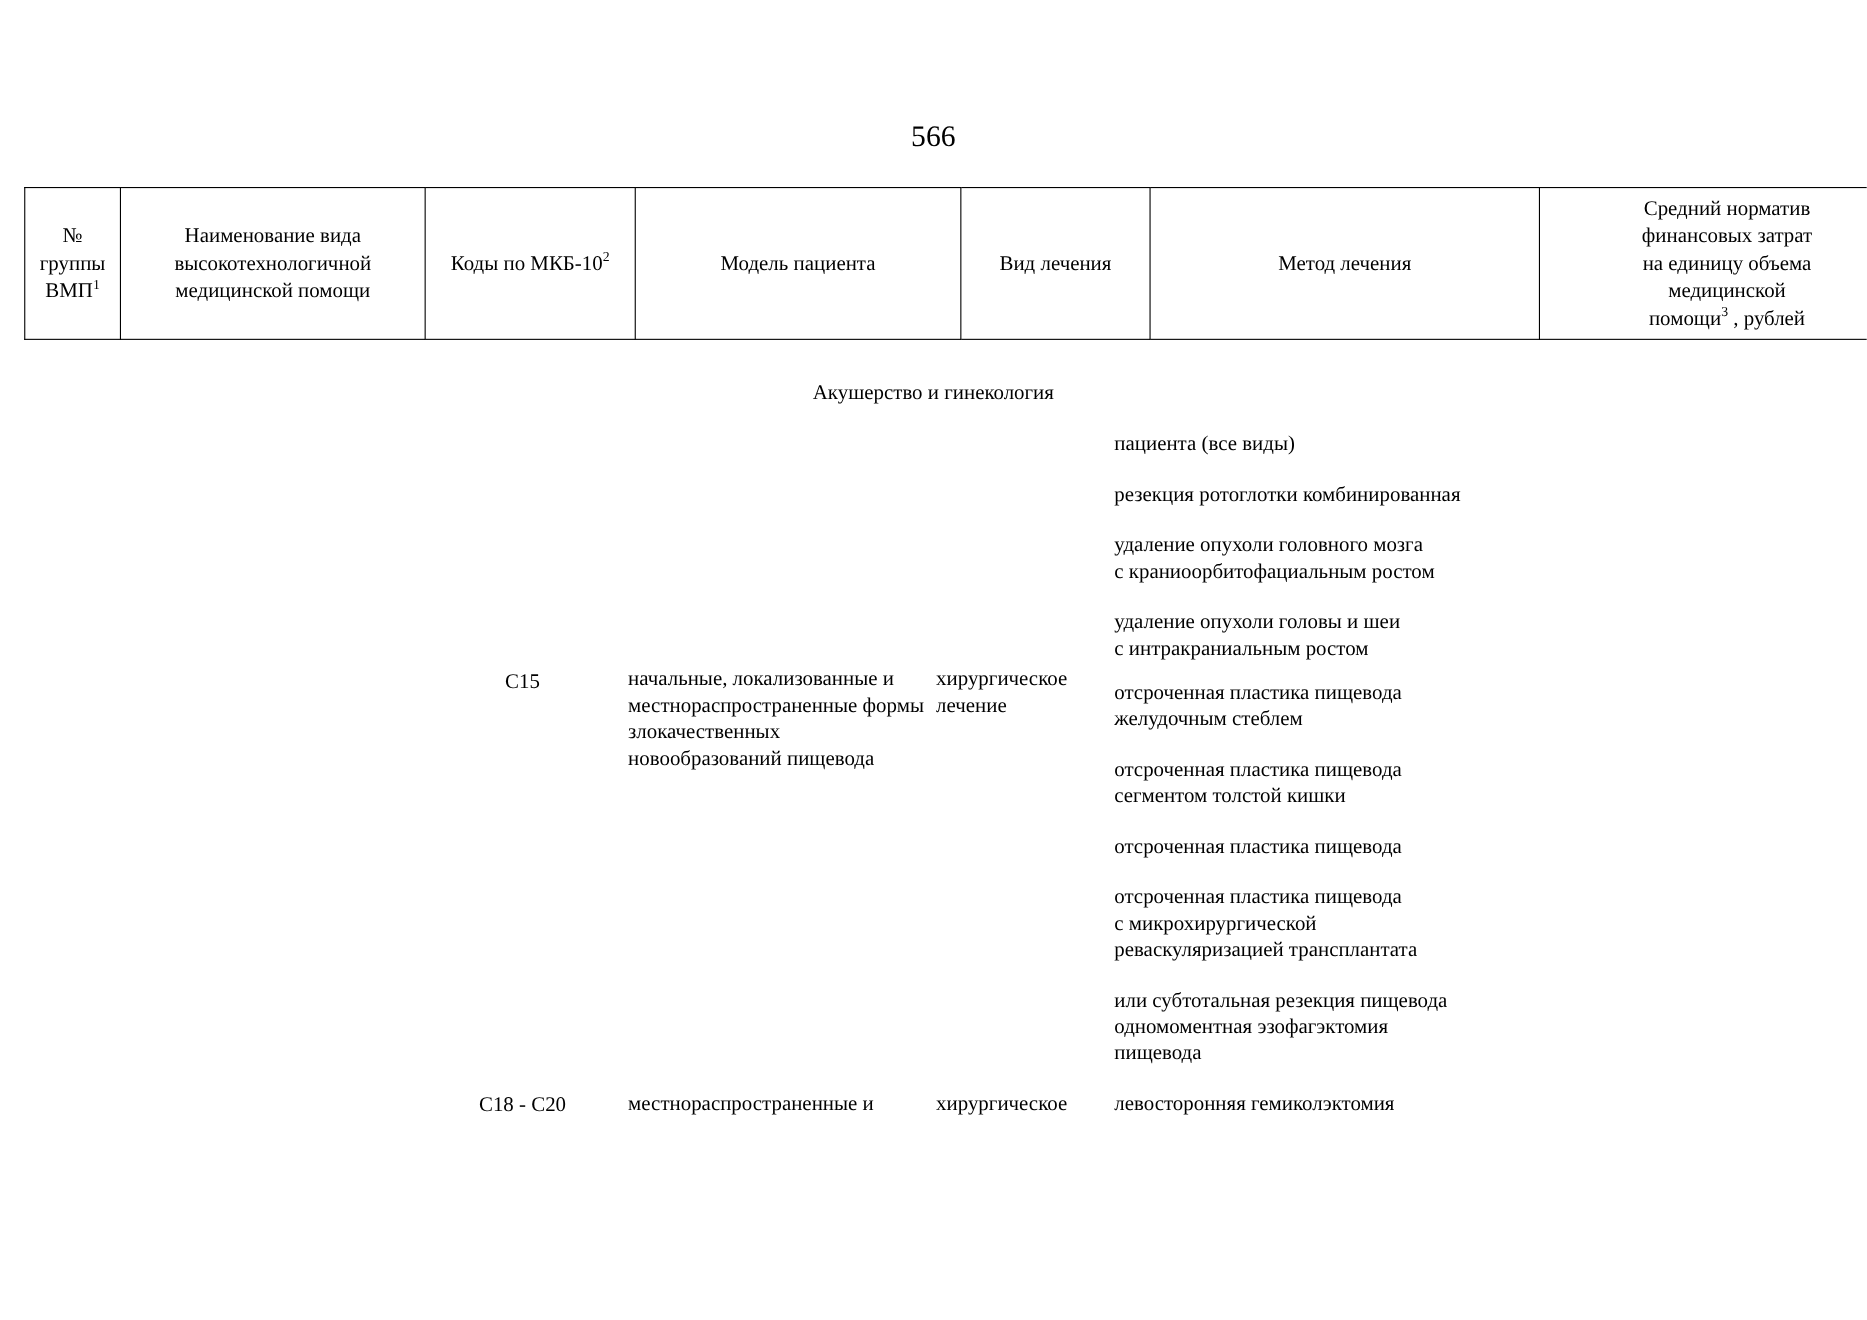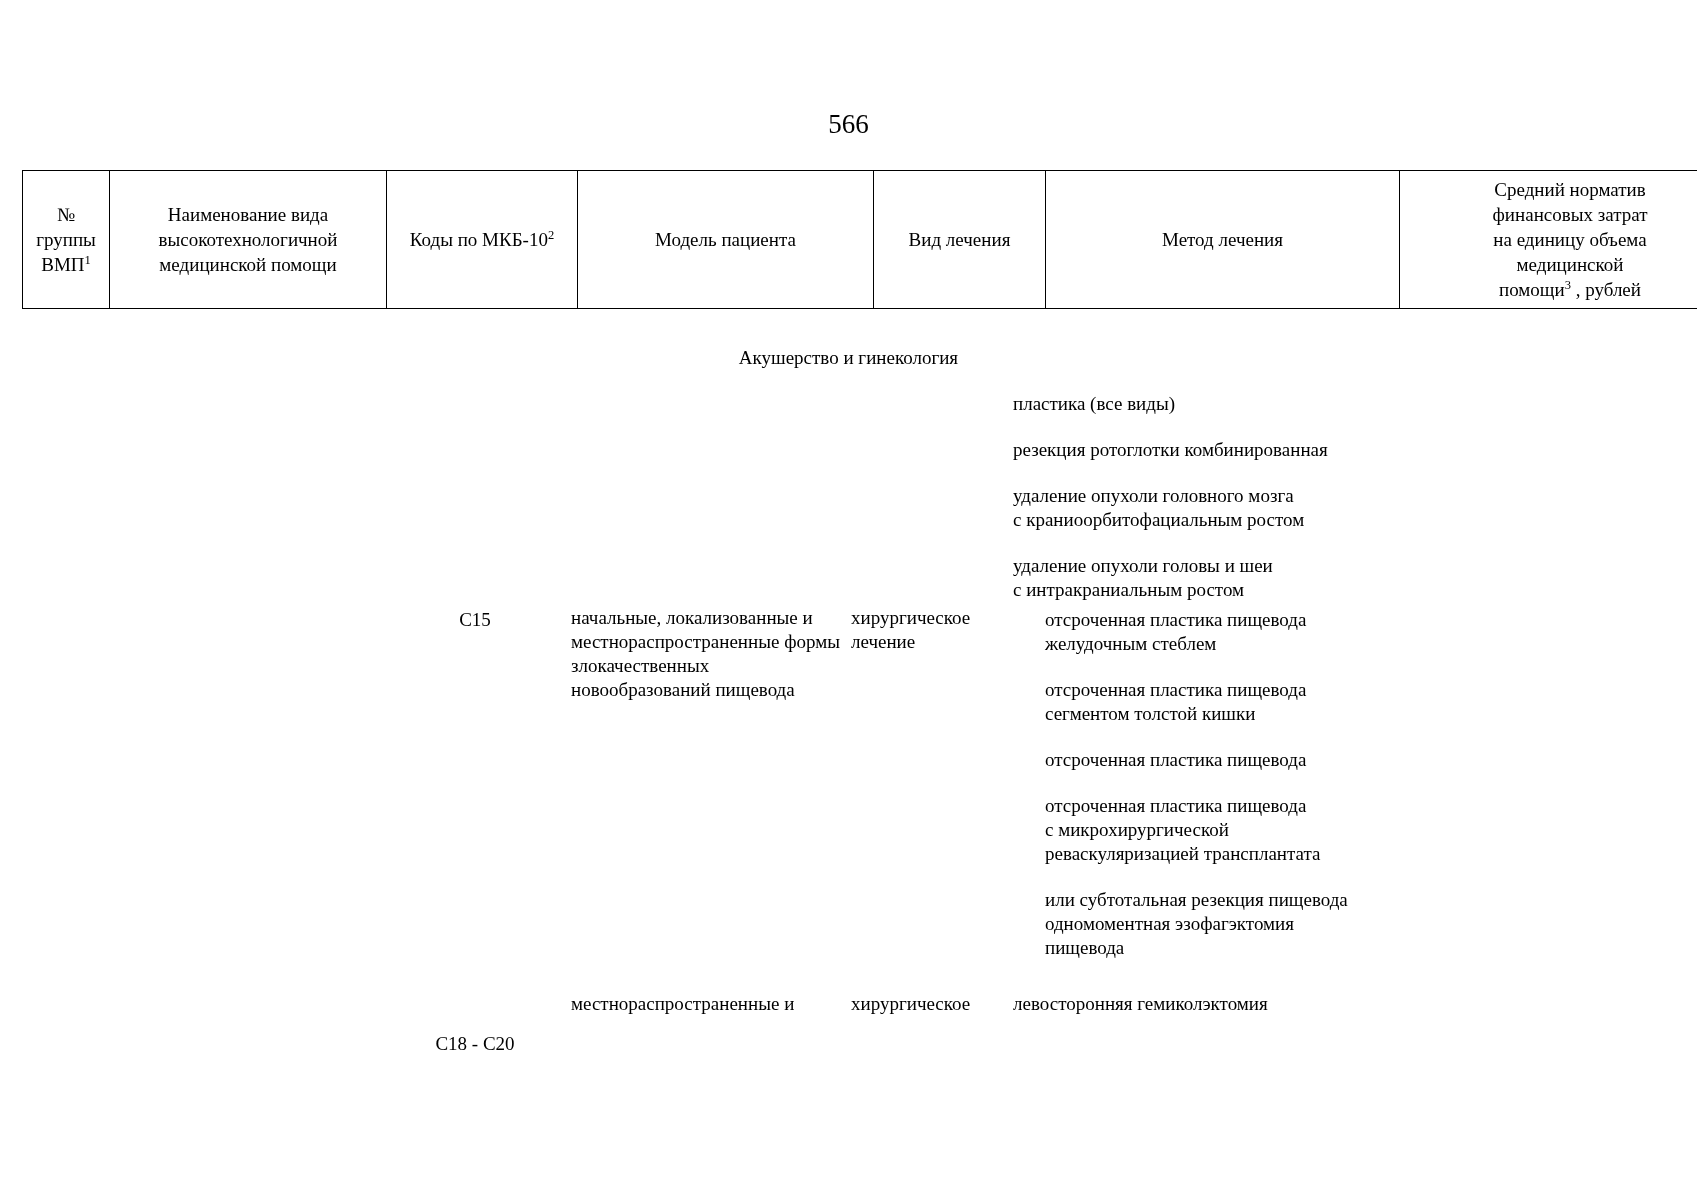--- a/index.html
+++ b/index.html
@@ -164,21 +164,21 @@
     </tr>
   </tbody>
     </table>
 
   <div class="section-heading">Акушерство и гинекология</div>
 
   <div class="body-area">
 
     <div class="col-method" style="top:0px;">
       <div class="method-block">
-        <span class="ln">пластика (все виды)</span>
+        <span class="ln">пациента (все виды)</span>
       </div>
       <div class="method-block">
         <span class="ln">резекция ротоглотки комбинированная</span>
       </div>
       <div class="method-block">
         <span class="ln">удаление опухоли головного мозга</span>
         <span class="ln">с краниоорбитофациальным ростом</span>
       </div>
       <div class="method-block">
         <span class="ln">удаление опухоли головы и шеи</span>
@@ -193,21 +193,21 @@
       <span class="ln">местнораспространенные формы</span>
       <span class="ln">злокачественных</span>
       <span class="ln">новообразований пищевода</span>
     </div>
 
     <div class="col-kind kind-block" style="top:214px;">
       <span class="ln">хирургическое</span>
       <span class="ln">лечение</span>
     </div>
 
-    <div class="col-method" style="top:216px;margin-left:32px;">
+    <div class="col-method" style="top:226px;">
       <div class="method-block">
         <span class="ln">отсроченная пластика пищевода</span>
         <span class="ln">желудочным стеблем</span>
       </div>
       <div class="method-block">
         <span class="ln">отсроченная пластика пищевода</span>
         <span class="ln">сегментом толстой кишки</span>
       </div>
       <div class="method-block">
         <span class="ln">отсроченная пластика пищевода</span>
@@ -217,21 +217,21 @@
         <span class="ln">с микрохирургической</span>
         <span class="ln">реваскуляризацией трансплантата</span>
       </div>
       <div class="method-block">
         <span class="ln">или субтотальная резекция пищевода</span>
         <span class="ln">одномоментная эзофагэктомия</span>
         <span class="ln">пищевода</span>
       </div>
     </div>
 
-    <div class="col-codes" style="top:600px;margin-top:39px;">С18 - С20</div>
+    <div class="col-codes" style="top:600px;">С18 - С20</div>
 
     <div class="col-model model-block" style="top:600px;">
       <span class="ln">местнораспространенные и</span>
     </div>
 
     <div class="col-kind kind-block" style="top:600px;">
       <span class="ln">хирургическое</span>
     </div>
 
     <div class="col-method" style="top:600px;">

